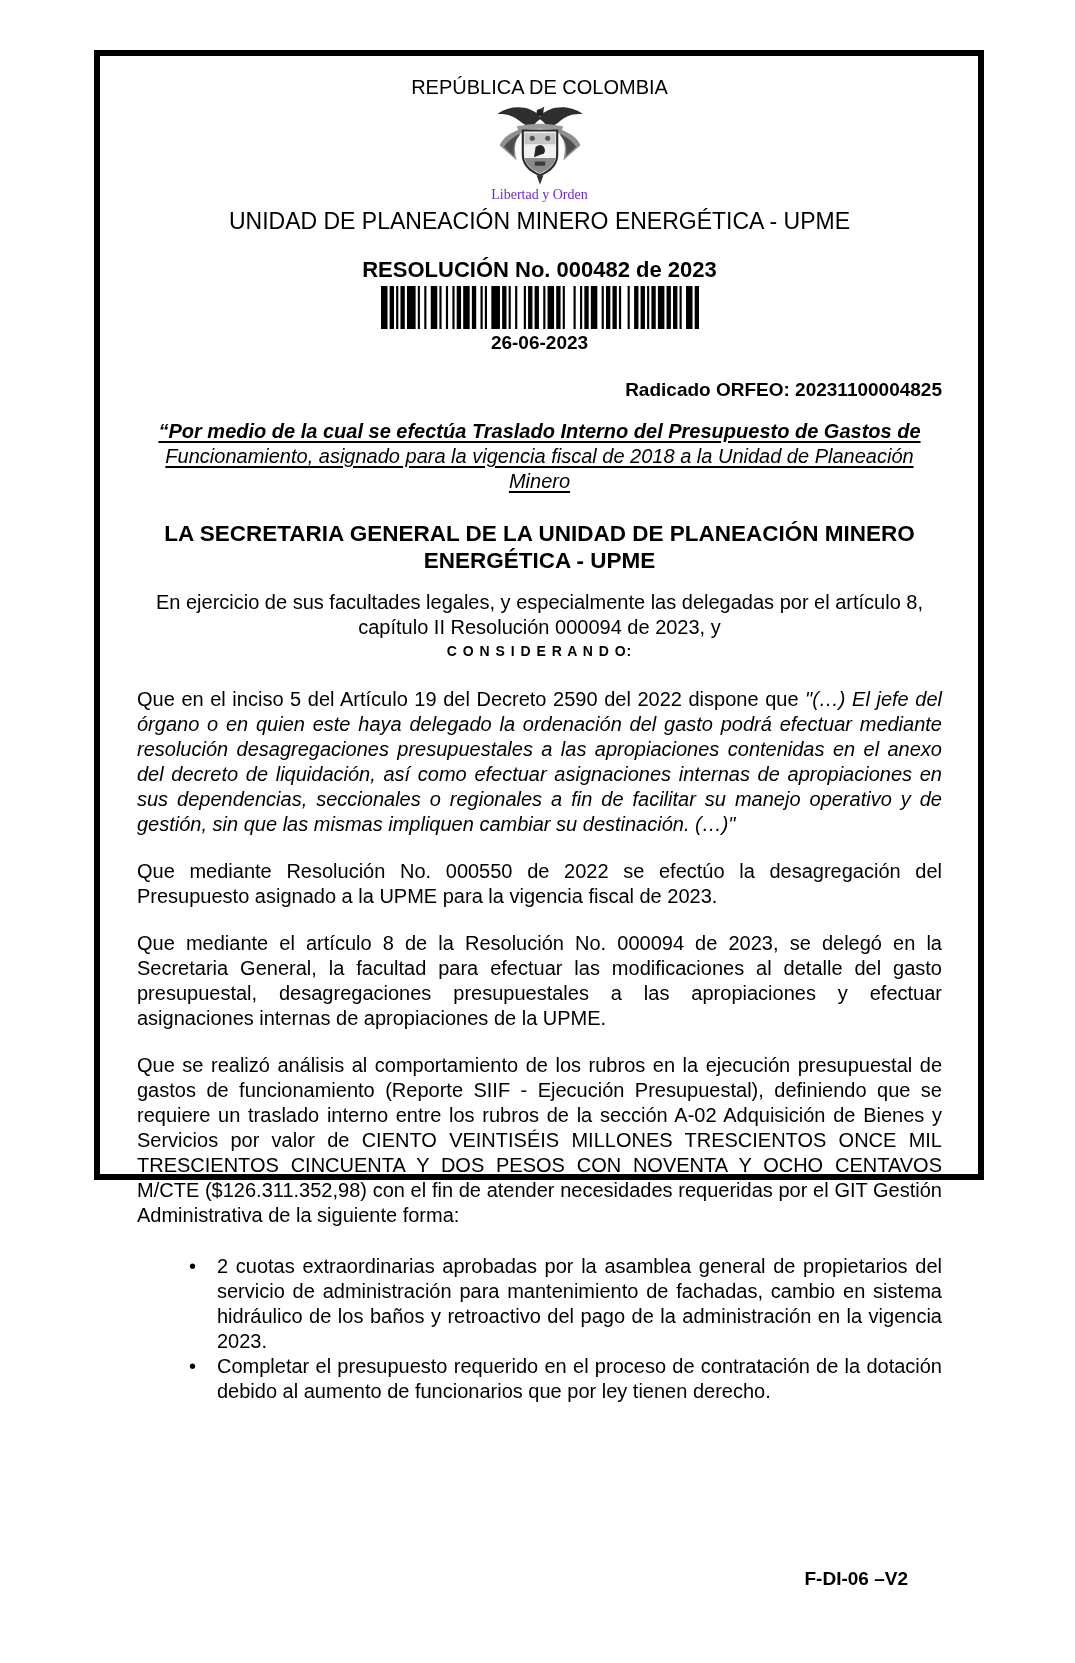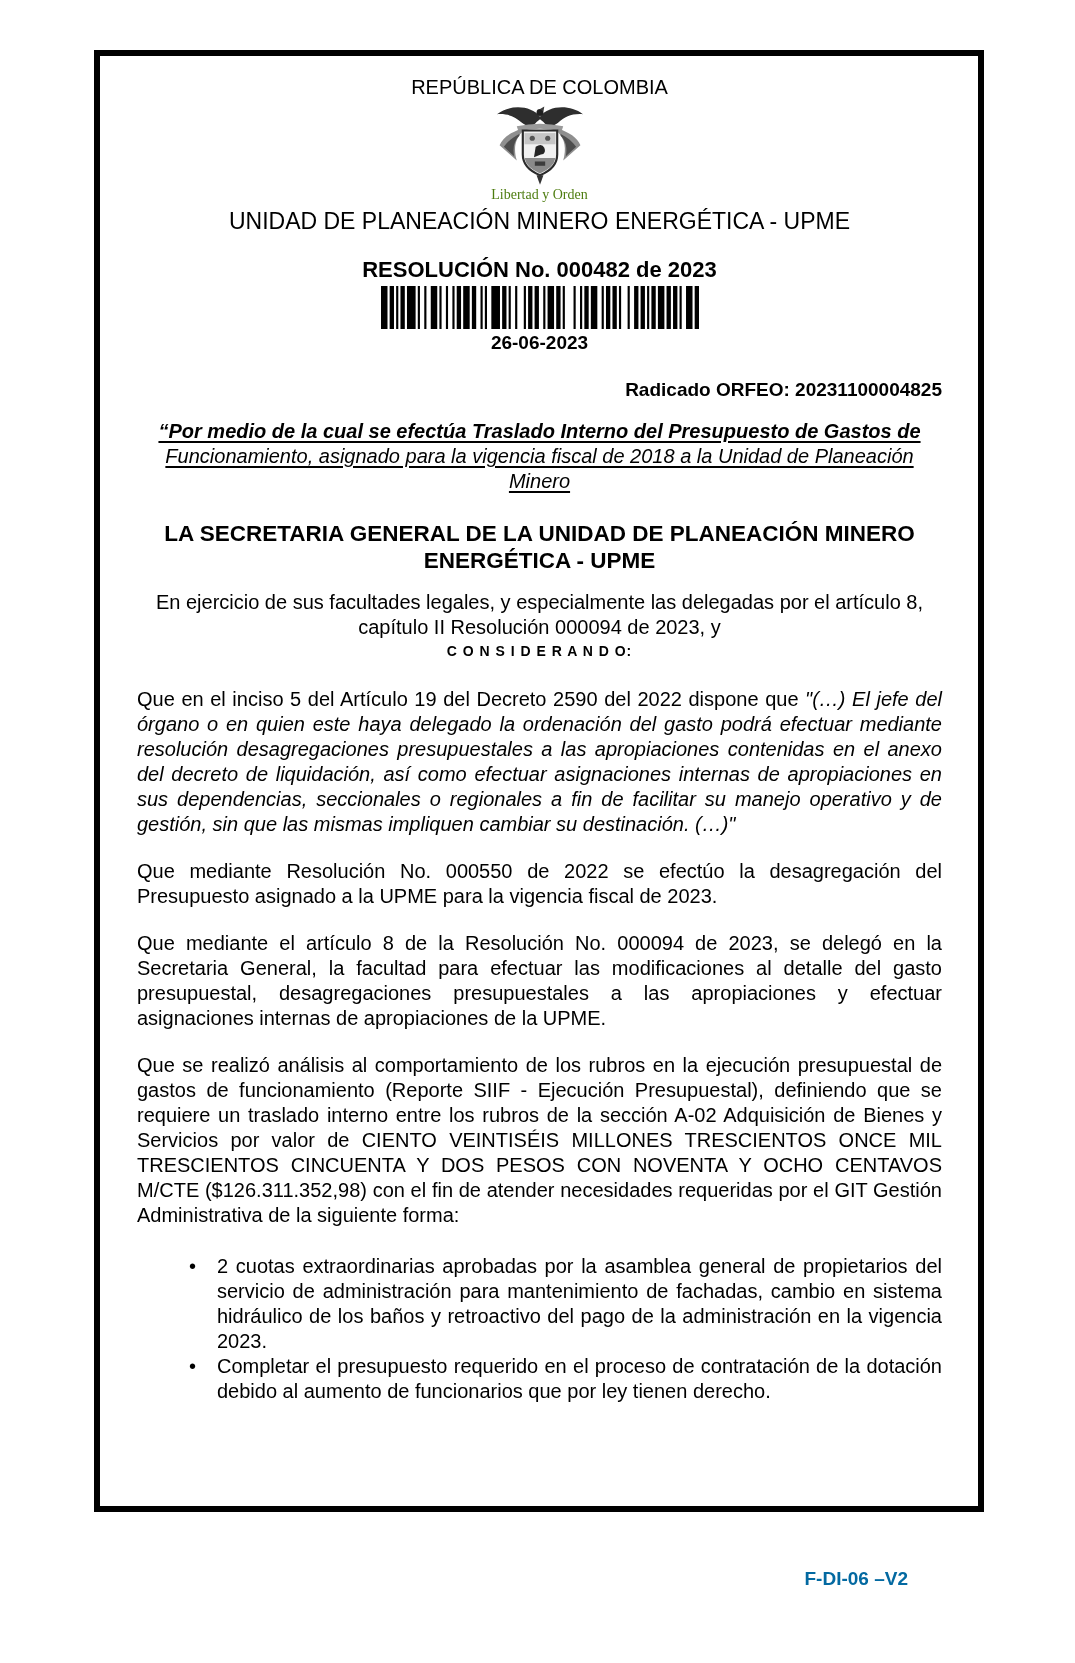--- a/index.html
+++ b/index.html
@@ -3,29 +3,29 @@
 <meta charset="utf-8">
 <style>
   html,body{margin:0;padding:0;background:#ffffff;}
   body{
     width:1075px;height:1663px;position:relative;overflow:hidden;
     font-family:"Liberation Sans","DejaVu Sans",sans-serif;
     color:#000;
     -webkit-font-smoothing:antialiased;
   }
   .doc{
-    position:absolute;left:94px;top:50px;width:890px;height:1462px;
+    position:absolute;left:94px;top:50px;width:890px;height:1130px;
     border:6px solid #000;box-sizing:border-box;
     padding:12px 36px 0 37px;background:#fff;
   }
   .center{text-align:center;}
   .republic{font-size:20px;line-height:23px;margin-top:8px;}
   .emblem{margin-top:4px;text-align:center;}
   .emblem svg{display:block;margin:0 auto;}
-  .motto{font-family:"Liberation Serif","DejaVu Serif",serif;font-size:14px;line-height:16px;color:#4d7c0f;margin-top:-2px;}
+  .motto{font-family:"Liberation Serif","DejaVu Serif",serif;font-size:14px;line-height:16px;color:#6d28d9;margin-top:-2px;}
   .unidad{font-size:23px;line-height:27px;margin-top:5px;}
   .resolucion{font-size:22px;line-height:26px;font-weight:bold;margin-top:22px;}
   .barcode{width:318px;height:43px;margin:3px auto 0 auto;}
   .barcode svg{display:block;width:318px;height:43px;}
   .barcode rect{fill:#000;}
   .docdate{font-size:19px;line-height:23px;font-weight:bold;margin-top:2px;}
   .radicado{font-size:19px;line-height:23px;font-weight:bold;margin-top:24px;text-align:right;}
   .quote{font-size:20px;line-height:25px;font-style:italic;margin-top:18px;}
   .quote div{text-decoration:underline;text-underline-offset:3px;}
   .quote .q1{font-weight:bold;}
@@ -34,21 +34,21 @@
   .preamble{font-size:20px;line-height:25px;margin-top:16px;}
   .considerando{font-size:14px;line-height:22px;font-weight:bold;letter-spacing:1px;}
   p.body-par{font-size:20px;line-height:25px;text-align:justify;margin:22px 0 0 0;}
   p.body-par.tight{margin-top:25px;}
   p.body-par i{font-style:italic;}
   ul.bullets{margin:26px 0 0 0;padding:0 0 0 80px;list-style:none;}
   ul.bullets li{font-size:20px;line-height:25px;text-align:justify;position:relative;margin:0;}
   ul.bullets li::before{content:"\2022";position:absolute;left:-28px;top:0;font-size:20px;}
   .form-code{
     position:absolute;top:1568px;right:167px;
-    font-size:19px;line-height:22px;font-weight:bold;color:#0369a1;
+    font-size:19px;line-height:22px;font-weight:bold;color:#000000;
   }
 </style>
 </head>
 <body>
 
 <div class="doc">
 
   <div class="republic center">REPÚBLICA DE COLOMBIA</div>
 
   <div class="emblem">

